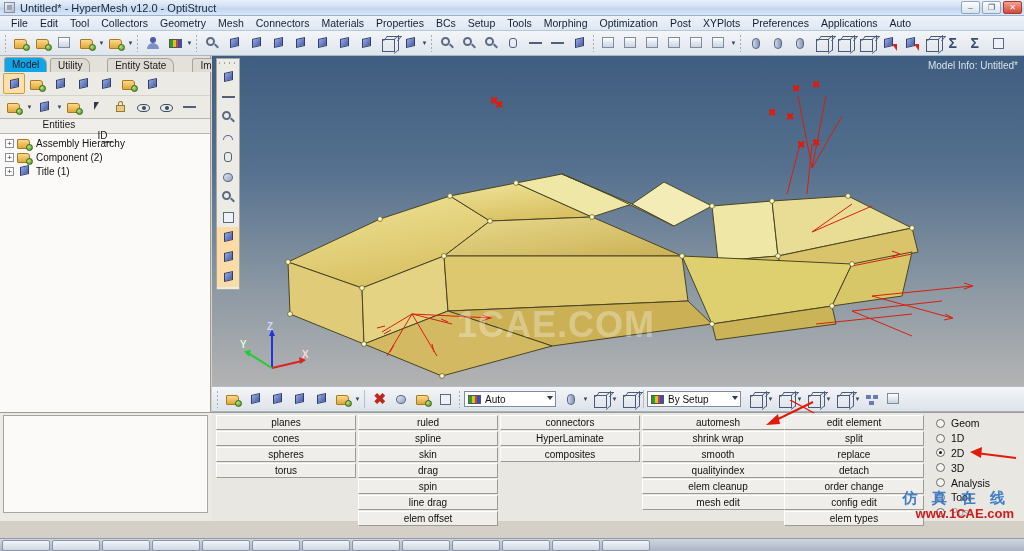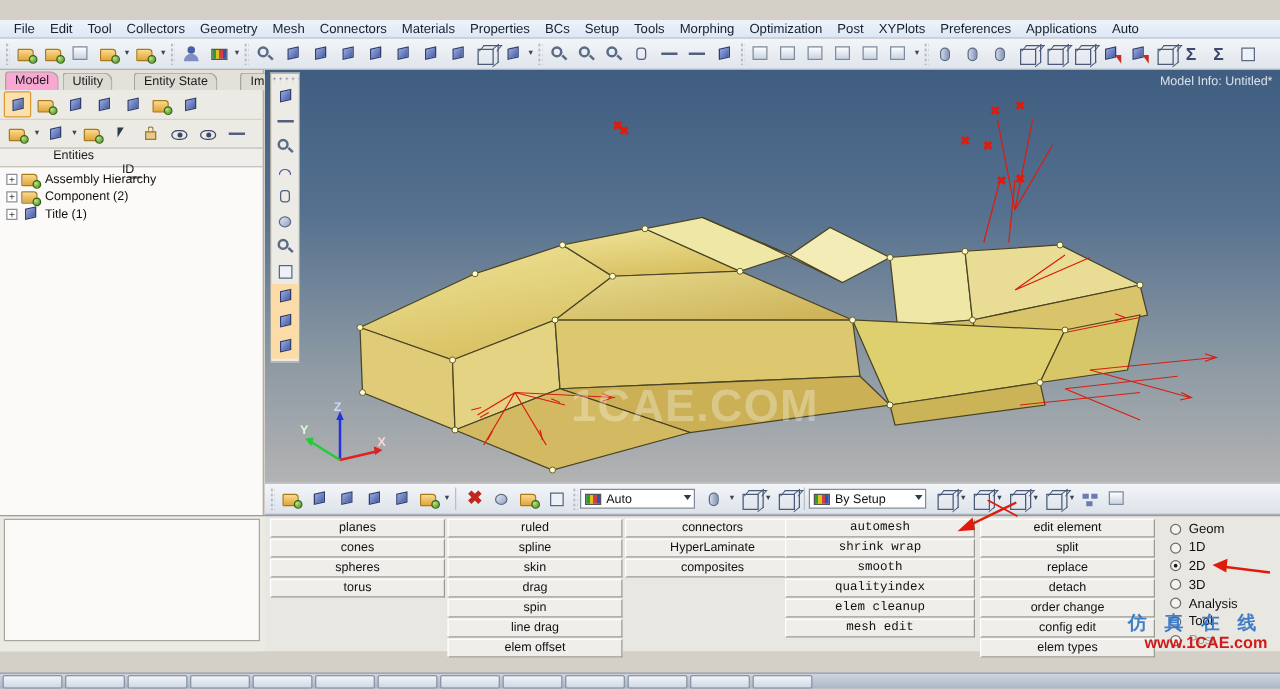--- a/index.html
+++ b/index.html
@@ -87,21 +87,21 @@
   .leftdock {
     position:absolute; left:0; top:56px; width:211px; height:465px;
     background:#eceae4; border-right:1px solid #9e9e96;
   }
   .tabstrip { position:relative; height:16px; background:#e4e1db; }
   .ptab {
     position:absolute; top:2px; height:14px; padding:0 7px; font-size:10px; line-height:14px;
     background:#dedbd4; border:1px solid #a8a49c; border-bottom:none;
     border-radius:3px 7px 0 0; color:#1a1a1a;
   }
-  .ptab.sel { background:#f9a8d4; top:1px; height:15px; z-index:3; font-weight:normal; }
+  .ptab.sel { background:#0ea5e9; top:1px; height:15px; z-index:3; font-weight:normal; }
   .dockclose { position:absolute; right:4px; top:0px; font-size:11px; color:#3a3a3a; }
 
   .ptb { height:24px; background:#eceae4; border-bottom:1px solid #d5d2cb;
          display:flex; align-items:center; padding-left:3px; }
   .ptb2 { height:23px; background:#eceae4; border-bottom:1px solid #b9b6ae;
          display:flex; align-items:center; padding-left:3px; }
   .pbtn { width:22px;height:21px; margin-right:1px; display:flex;align-items:center;justify-content:center;}
   .pbtn.sel { background:#fde0ae; border:1px solid #d79b33; border-radius:2px; }
 
   .treehdr { height:15px; background:#f0eeea; border-bottom:1px solid #b9b6ae;
@@ -200,20 +200,29 @@
   .wm2 { position:absolute; right:10px; top:506px; font-size:13px; color:#d01b1b;
      font-weight:bold; letter-spacing:0px; font-family:"Liberation Sans",sans-serif; }
 
   .redarrow { position:absolute; pointer-events:none; }
 </style>
 </head>
 <body>
 
 <div id="app">
 
+  <div class="titlebar">
+    <div class="title-icon"></div>
+    <div class="title-text">Untitled* - HyperMesh v12.0 - OptiStruct</div>
+    <div class="winbtns">
+      <div class="winbtn">–</div>
+      <div class="winbtn">❐</div>
+      <div class="winbtn close">✕</div>
+    </div>
+  </div>
 
   <div class="menubar" id="menubar">
       <div class="menuitem">File</div>
       <div class="menuitem">Edit</div>
       <div class="menuitem">Tool</div>
       <div class="menuitem">Collectors</div>
       <div class="menuitem">Geometry</div>
       <div class="menuitem">Mesh</div>
       <div class="menuitem">Connectors</div>
       <div class="menuitem">Materials</div>
@@ -905,21 +914,21 @@
           <div class="pcmd">drag</div>
           <div class="pcmd">spin</div>
           <div class="pcmd">line drag</div>
           <div class="pcmd">elem offset</div>
         </div>
         <div class="col" style="left: 288px; width: 140px;">
           <div class="pcmd">connectors</div>
           <div class="pcmd">HyperLaminate</div>
           <div class="pcmd">composites</div>
         </div>
-        <div class="col" style="left: 416px; width: 152px; font-family: Liberation Mono, monospace;">
+        <div class="col" style="left: 430px; width: 152px;">
           <div class="pcmd">automesh</div>
           <div class="pcmd">shrink wrap</div>
           <div class="pcmd">smooth</div>
           <div class="pcmd">qualityindex</div>
           <div class="pcmd">elem cleanup</div>
           <div class="pcmd">mesh edit</div>
         </div>
         <div class="col" style="left: 572px; width: 140px;">
           <div class="pcmd">edit element</div>
           <div class="pcmd">split</div>

